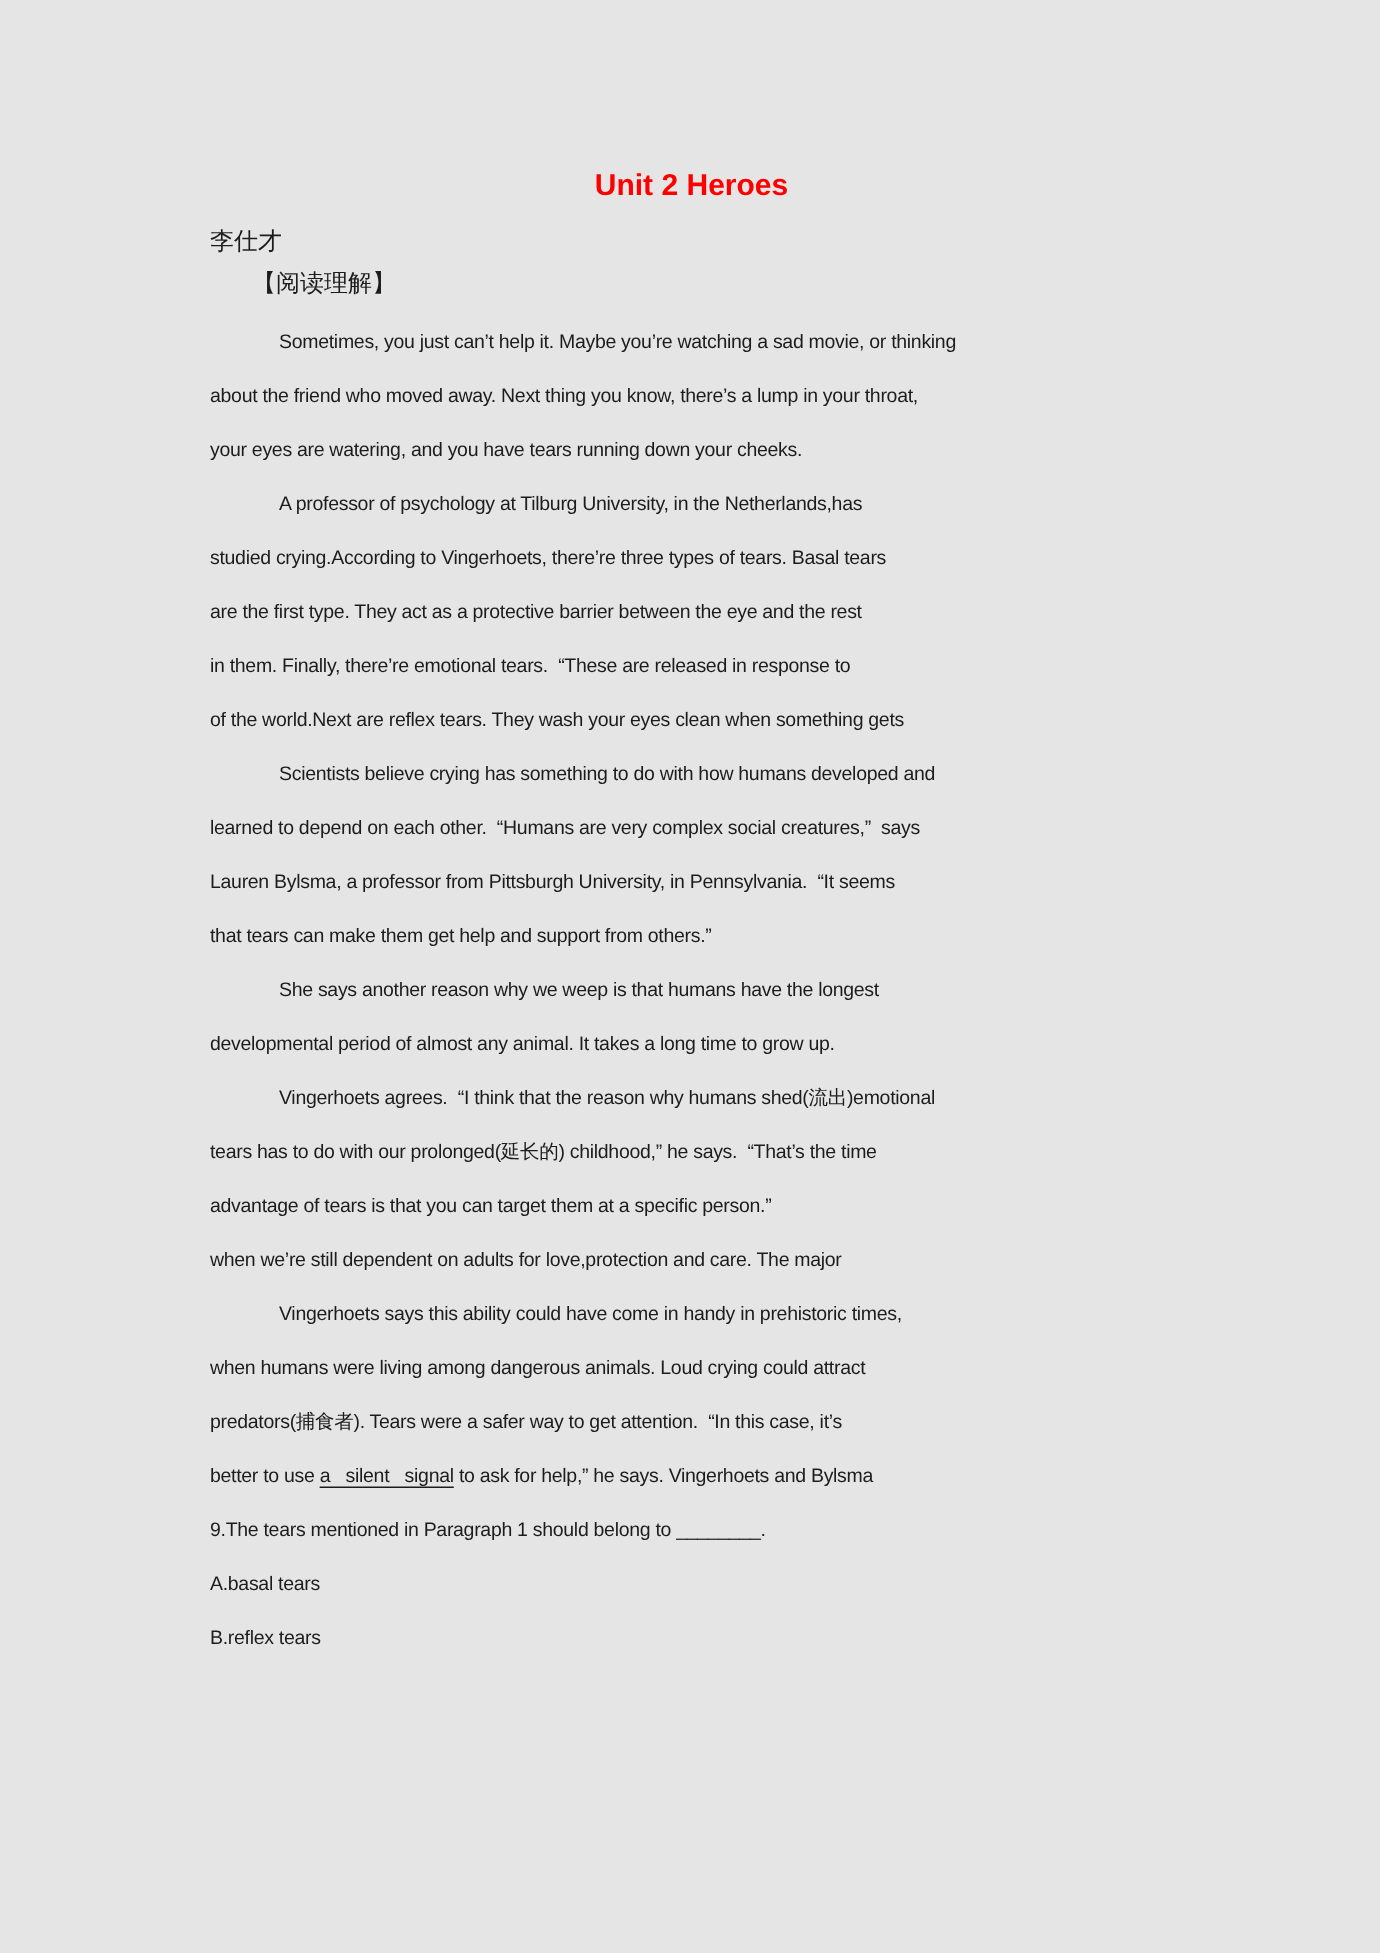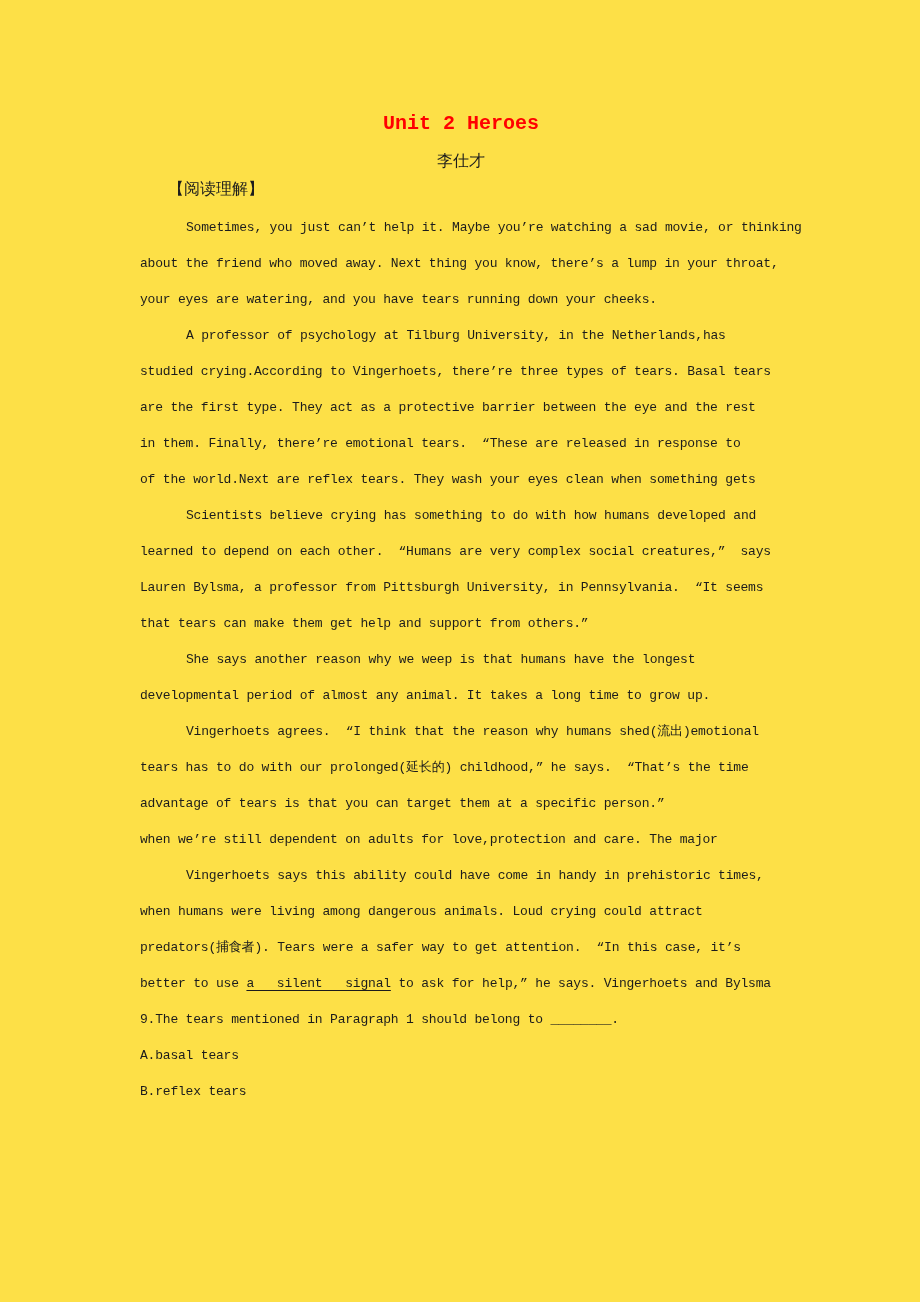--- a/index.html
+++ b/index.html
@@ -1,41 +1,40 @@
 <!DOCTYPE html>
 <html><head>
 <meta charset="utf-8">
 <style>
   html,body { margin:0; padding:0; background:#ffffff; }
   .page {
     position:relative;
     width:920px;
     height:1302px;
-    background:#fde047;
+    background:#e5e5e5;
     overflow:hidden;
-    font-family:Liberation Mono, monospace;
+    font-family:Liberation Sans, sans-serif;
     color:#1c1c1c;
   }
   .doc {
     position:absolute;
     left:140px;
     top:0;
     width:642px;
   }
   .title {
     margin-top:110px;
     text-align:center;
     font-size:20px;
     font-weight:bold;
     line-height:28px;
     color:#ff0000;
   }
   .author {
     margin-top:12px;
-    text-align:center;
     font-size:16px;
     line-height:24px;
   }
   .section-label {
     margin-top:4px;
     padding-left:28px;
     font-size:16px;
     line-height:24px;
   }
   .passage {

